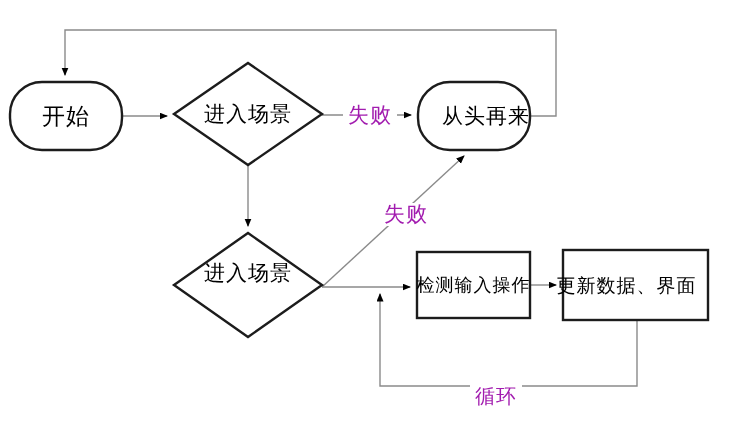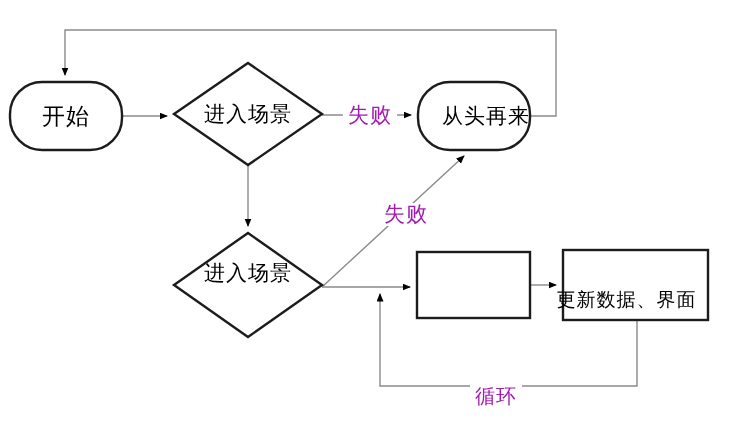--- a/index.html
+++ b/index.html
@@ -82,22 +82,23 @@
   </svg>
 
   <div class="node-label fs23" style="left:10px; top:82px; width:112px; height:68px;">开始</div>
 
   <div class="node-label fs21" style="left:174px; top:63px; width:148px; height:102px;">进入场景</div>
 
   <div class="node-label fs21" style="left:418px; top:82px; width:136px; height:68px;">从头再来</div>
 
   <div class="node-label fs21" style="left:174px; top:221px; width:148px; height:104px;">进入场景</div>
 
+  <div class="node-label fs18" style="left:417px; top:252px; width:113px; height:66px;">检测输入操作</div>
 
-  <div class="node-label fs19" style="left:563px; top:264px; width:127px; height:70px;">更新数据、界面</div>
+  <div class="node-label fs19" style="left:563px; top:250px; width:127px; height:70px;">更新数据、界面</div>
 
   <div class="edge-label fs21" style="left:343px; top:104px;">失败</div>
 
   <div class="edge-label fs21" style="left:379px; top:203px;">失败</div>
 
   <div class="edge-label fs20" style="left:470px; top:375px;margin-top:10px;">循环</div>
 
 </div>
 
 </body></html>

